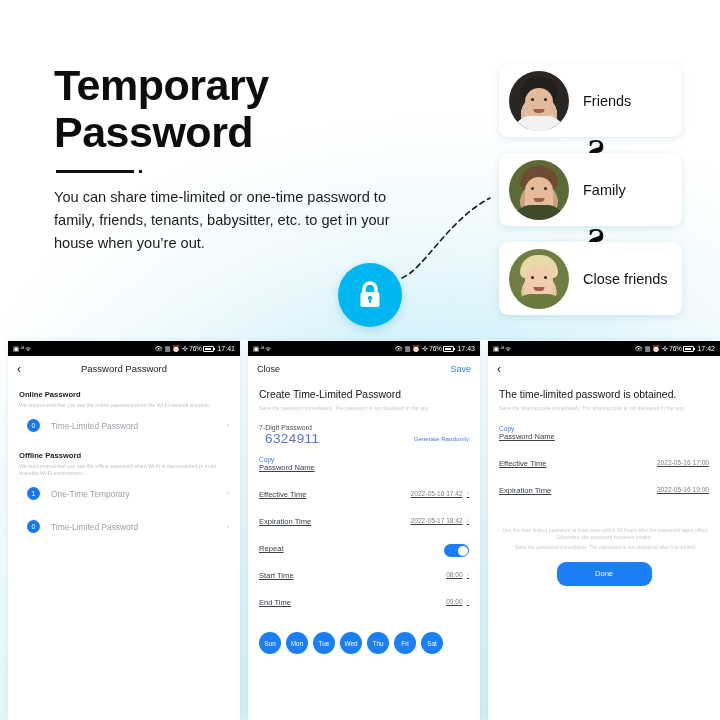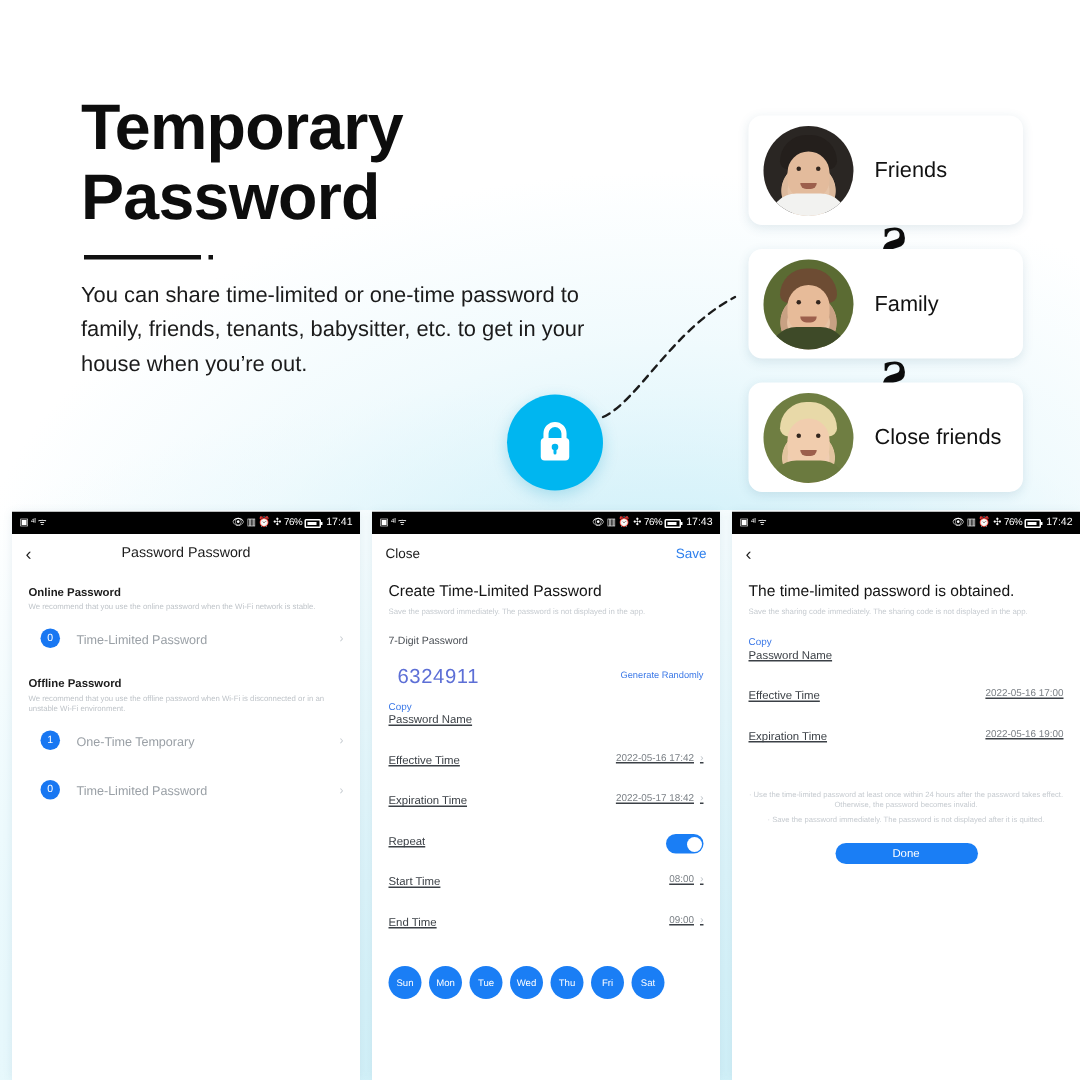--- a/index.html
+++ b/index.html
@@ -41,21 +41,21 @@
   #lock-badge {
     position: absolute; left: 338px; top: 263px;
     width: 64px; height: 64px; border-radius: 50%;
     background: #00b6f0;
     box-shadow: 0 3px 10px rgba(0,150,200,.25);
     display: flex; align-items: center; justify-content: center;
   }
   #connector { position: absolute; left: 330px; top: 150px; width: 200px; height: 160px; }
 
   
-  #cards { position: absolute; left: 499px; top: 77px; width: 183px; }
+  #cards { position: absolute; left: 499px; top: 64px; width: 183px; }
   .contact-card {
     position: relative;
     background: #fff; border-radius: 9px;
     box-shadow: 0 2px 7px rgba(40,90,120,.13);
     height: 73px; margin-bottom: 16px;
     display: flex; align-items: center; padding-left: 10px;
   }
   .contact-card:last-child { margin-bottom: 0; }
   .avatar {
     width: 60px; height: 60px; border-radius: 50%;
@@ -151,21 +151,21 @@
     color: #fff; font-size: 7px; display: flex; align-items: center; justify-content: center;
     margin-left: 8px; flex: 0 0 13px;
   }
   .list-label { font-size: 8.4px; color: #9aa0a6; margin-left: 11px; }
   .chev { margin-left: auto; color: #c9ced3; font-size: 8px; }
 
   .big-title { font-size: 10.4px; color: #141414; margin-top: 8px; }
   .muted-note { font-size: 5.2px; line-height: 7.2px; color: #c6cbd0; margin-top: 5px; }
   .field-label { font-size: 7px; color: #4a4f55; margin-top: 12px; }
 
-  .pw-row { display: flex; align-items: center; margin-top: 12px; }
+  .pw-row { display: flex; align-items: center; margin-top: 0; }
   .pw-code { font-size: 13.5px; color: #5d6fd6; letter-spacing: .4px; margin-left: 6px; }
   .pw-gen { margin-left: auto; font-size: 6.2px; color: #3b78e7; }
   .copy-link { font-size: 6.6px; color: #3b78e7; margin-top: 10px; }
 
   .form-row {
     display: flex; align-items: flex-start; height: 27px;
     font-size: 7.6px; color: #3b4046; text-decoration: underline;
   }
   .form-val { margin-left: auto; font-size: 6.6px; color: #7b8086; }
   .form-chev { font-size: 7px; color: #c2c7cc; margin-left: 4px; }
@@ -184,21 +184,21 @@
     display: flex; align-items: center; justify-content: center;
   }
 
   .code-big {
     text-align: center; font-size: 17px; color: #2f7fe0;
     letter-spacing: .6px; margin-top: 26px;
   }
   .p3-copy { font-size: 6.6px; color: #3b78e7; margin-top: 13px; }
   .legal { font-size: 5.1px; line-height: 7.2px; color: #c6cbd0; margin-top: 14px; text-align: center; }
   .done-btn {
-    margin: 11px auto 0; width: 95px; height: 14px; border-radius: 9px;
+    margin: 11px auto 0; width: 95px; height: 24px; border-radius: 9px;
     background: #1a7ef5; color: #fff; font-size: 7.6px;
     display: flex; align-items: center; justify-content: center;
     border: none; cursor: pointer;
   }
 </style>
 </head>
 <body>
 
 <div id="bg-wash"></div>
 <div id="bg-wash-2"></div>

